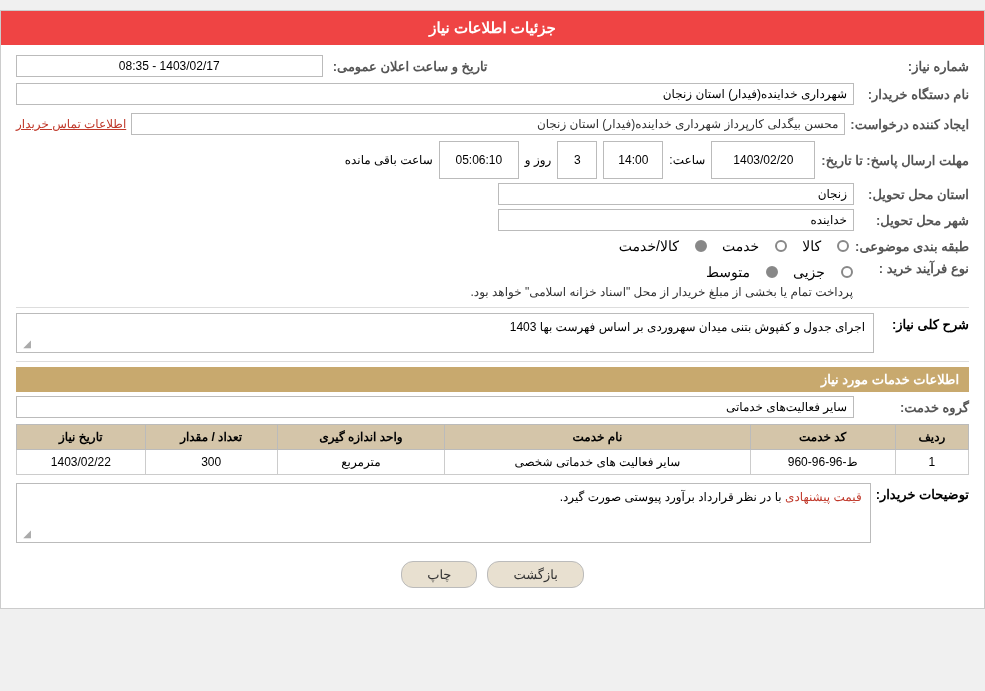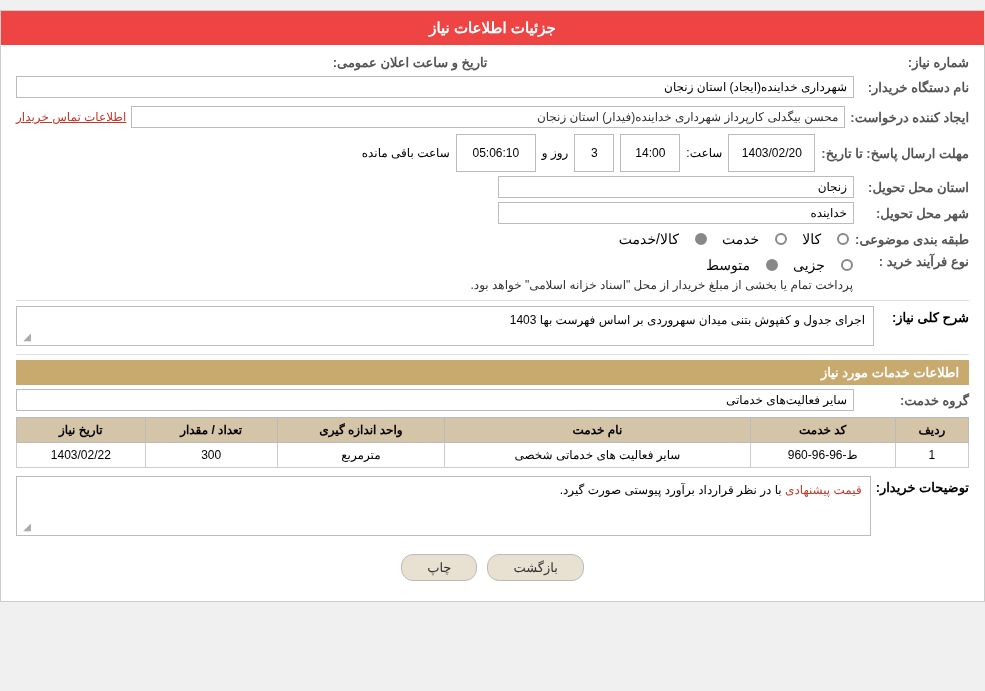--- a/index.html
+++ b/index.html
@@ -210,37 +210,38 @@
   <div class="content">
 
     <div style="display:flex; gap:10px; margin-bottom:4px; align-items:center;">
 
       <div style="display:flex; align-items:center; gap:5px; flex:1;">
         <span class="label">شماره نیاز:</span>
       </div>
 
       <div style="display:flex; align-items:center; gap:5px; flex:1;">
         <span class="label" style="min-width:160px;">تاریخ و ساعت اعلان عمومی:</span>
+        <div class="value-box" style="flex:1; text-align:center;">1403/02/17 - 08:35</div>
       </div>
     </div>
 
     <div class="full-row" style="margin-bottom:4px;">
       <span class="label">نام دستگاه خریدار:</span>
-      <div class="value-box" style="flex:1;">شهرداری خداینده(ایجاد) استان زنجان</div>
+      <div class="value-box" style="flex:1;">شهرداری خداینده(فیدار) استان زنجان</div>
     </div>
 
     <div class="full-row" style="margin-bottom:4px;">
       <span class="label">ایجاد کننده درخواست:</span>
       <div class="value-box" style="flex:1; color:#333;">محسن بیگدلی کارپرداز شهرداری خداینده(فیدار) استان زنجان</div>
       <span class="contact-link">اطلاعات تماس خریدار</span>
     </div>
 
     <div style="display:flex; align-items:center; gap:6px; margin-bottom:4px;">
       <span class="label" style="min-width:130px;">مهلت ارسال پاسخ: تا تاریخ:</span>
-      <div class="small-box" style="width:87px;">1403/02/20</div>
+      <div class="small-box" style="width:104px;">1403/02/20</div>
       <span style="font-size:12px;">ساعت:</span>
       <div class="small-box" style="width:60px;">14:00</div>
       <div class="small-box" style="width:40px;">3</div>
       <span style="font-size:12px;">روز و</span>
       <div class="small-box" style="width:80px;">05:06:10</div>
       <span style="font-size:12px;">ساعت باقی مانده</span>
     </div>
 
     <div style="display:flex; gap:10px; margin-bottom:4px;">
       <div style="display:flex; align-items:center; gap:5px; flex:1;">

